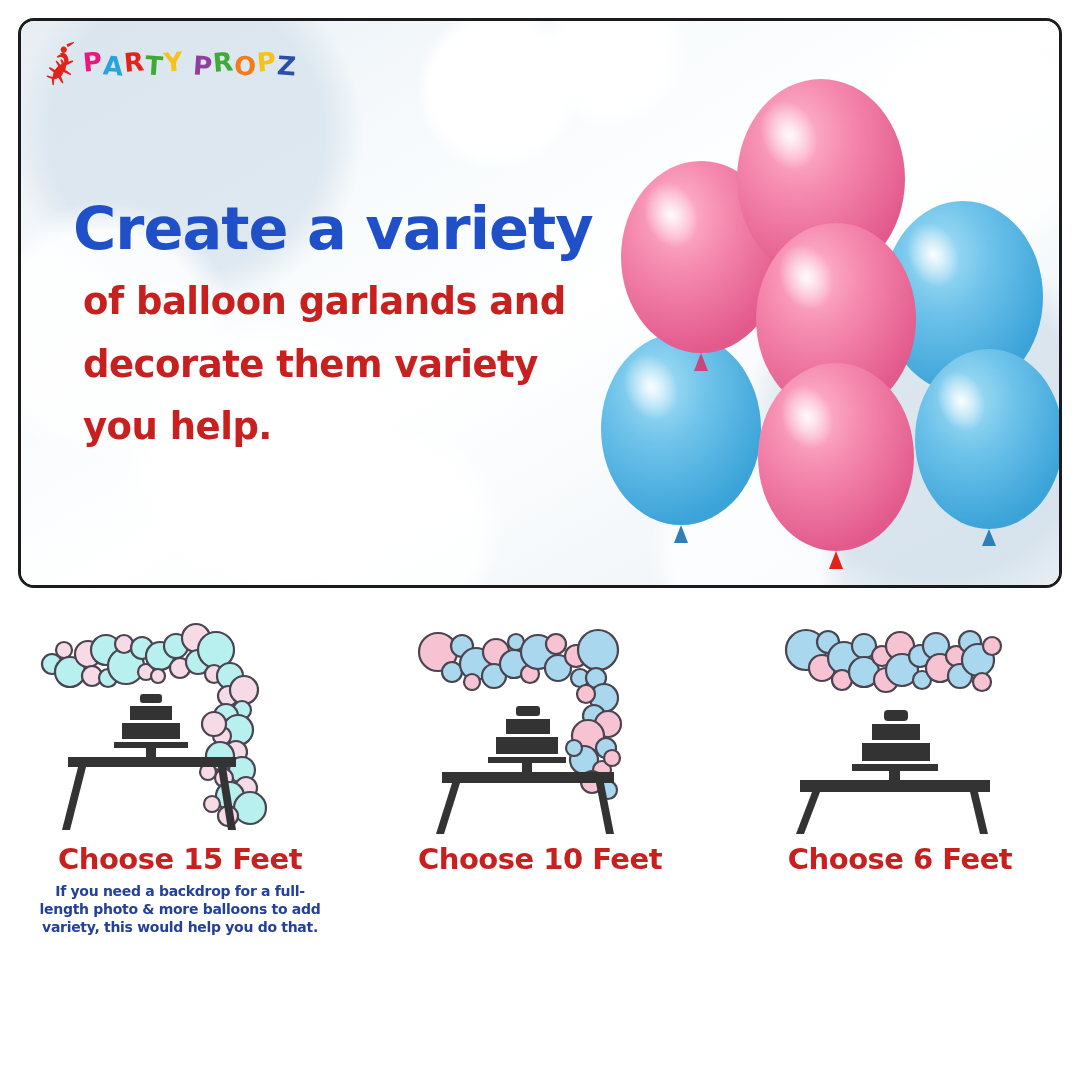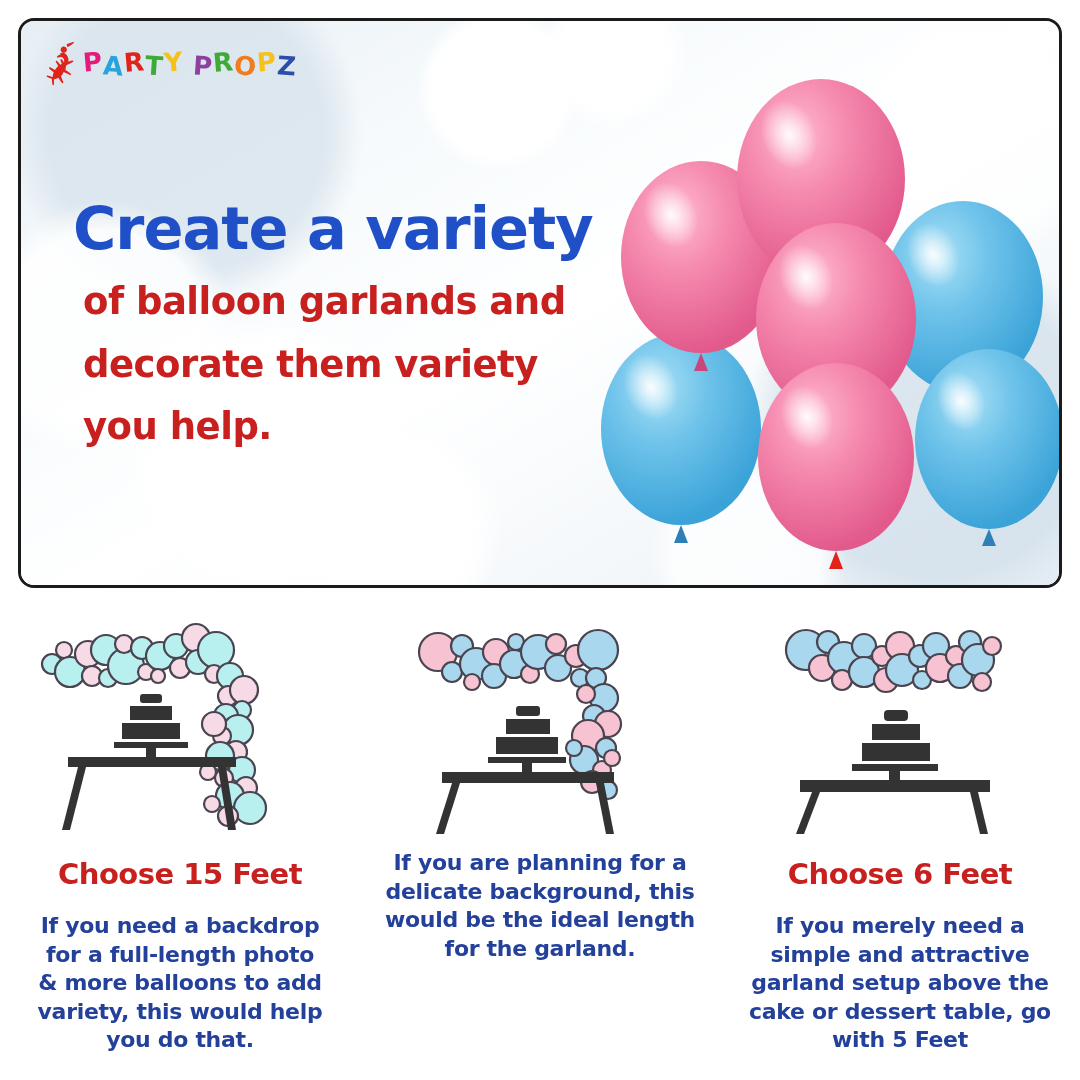--- a/index.html
+++ b/index.html
@@ -78,33 +78,33 @@
 
   
   #options{
     position:absolute; left:0; top:612px;
     width:1080px; height:460px;
     display:flex;
   }
   .option-col{
     flex:1 1 0;
     display:flex; flex-direction:column; align-items:center;
-    padding:0 8px; box-sizing:border-box;gap:15px;
+    padding:0 8px; box-sizing:border-box;
   }
   .option-art{height:222px;display:flex;align-items:flex-end;justify-content:center;}
   .option-title{
     font-family:"DejaVu Sans", sans-serif;
     font-weight:bold; font-size:29px;
     margin:8px 0 6px 0; text-align:center;
     letter-spacing:-0.5px;
   }
   .option-desc{
     font-family:"DejaVu Sans", sans-serif;
     font-weight:bold;
-    font-size:22px; line-height:1.30;
+    font-size:14px; line-height:1.30;
     text-align:center; margin:0;
     letter-spacing:-0.3px;
   }
 </style>
 </head>
 <body>
 
 <div id="hero-card">
   <div id="hero-bg"></div>
 
@@ -295,21 +295,21 @@
           <rect x="116" y="107" width="44" height="15"></rect>
           <rect x="106" y="125" width="62" height="17"></rect>
           <rect x="98" y="145" width="78" height="6"></rect>
           <rect x="132" y="151" width="10" height="9"></rect>
           <rect x="52" y="160" width="172" height="11"></rect>
           <polygon points="62,171 70,171 54,222 46,222"></polygon>
           <polygon points="206,171 214,171 224,222 216,222"></polygon>
         </g>
       </svg>
     </div>
-    <p class="option-desc" style="color:#23409a;max-width:320px">If you are planning for a delicate background, this would be the ideal length for the garland.</p>
+    <div class="option-title" style="color:#c8201f">Choose 10 Feet</div>
   </div>
 
   <div class="option-col">
     <div class="option-art">
       <svg width="300" height="222" viewBox="0 0 300 222">
         <g stroke="#4a4450" stroke-width="2.2">
           <circle cx="56" cy="38" r="20" fill="#a8d7ee"></circle>
           <circle cx="78" cy="30" r="11" fill="#a8d7ee"></circle>
           <circle cx="72" cy="56" r="13" fill="#f7c3d2"></circle>
           <circle cx="94" cy="46" r="16" fill="#a8d7ee"></circle>
@@ -337,15 +337,14 @@
           <rect x="112" y="131" width="68" height="18"></rect>
           <rect x="102" y="152" width="86" height="7"></rect>
           <rect x="139" y="159" width="11" height="9"></rect>
           <rect x="50" y="168" width="190" height="12"></rect>
           <polygon points="62,180 70,180 54,222 46,222"></polygon>
           <polygon points="220,180 228,180 238,222 230,222"></polygon>
         </g>
       </svg>
     </div>
     <div class="option-title" style="color:#c8201f">Choose 6 Feet</div>
-    <p class="option-desc" style="color:#23409a;max-width:330px">If you merely need a simple and attractive garland setup above the cake or dessert table, go with 5 Feet</p>
   </div>
 </div>
 
 </body></html>

